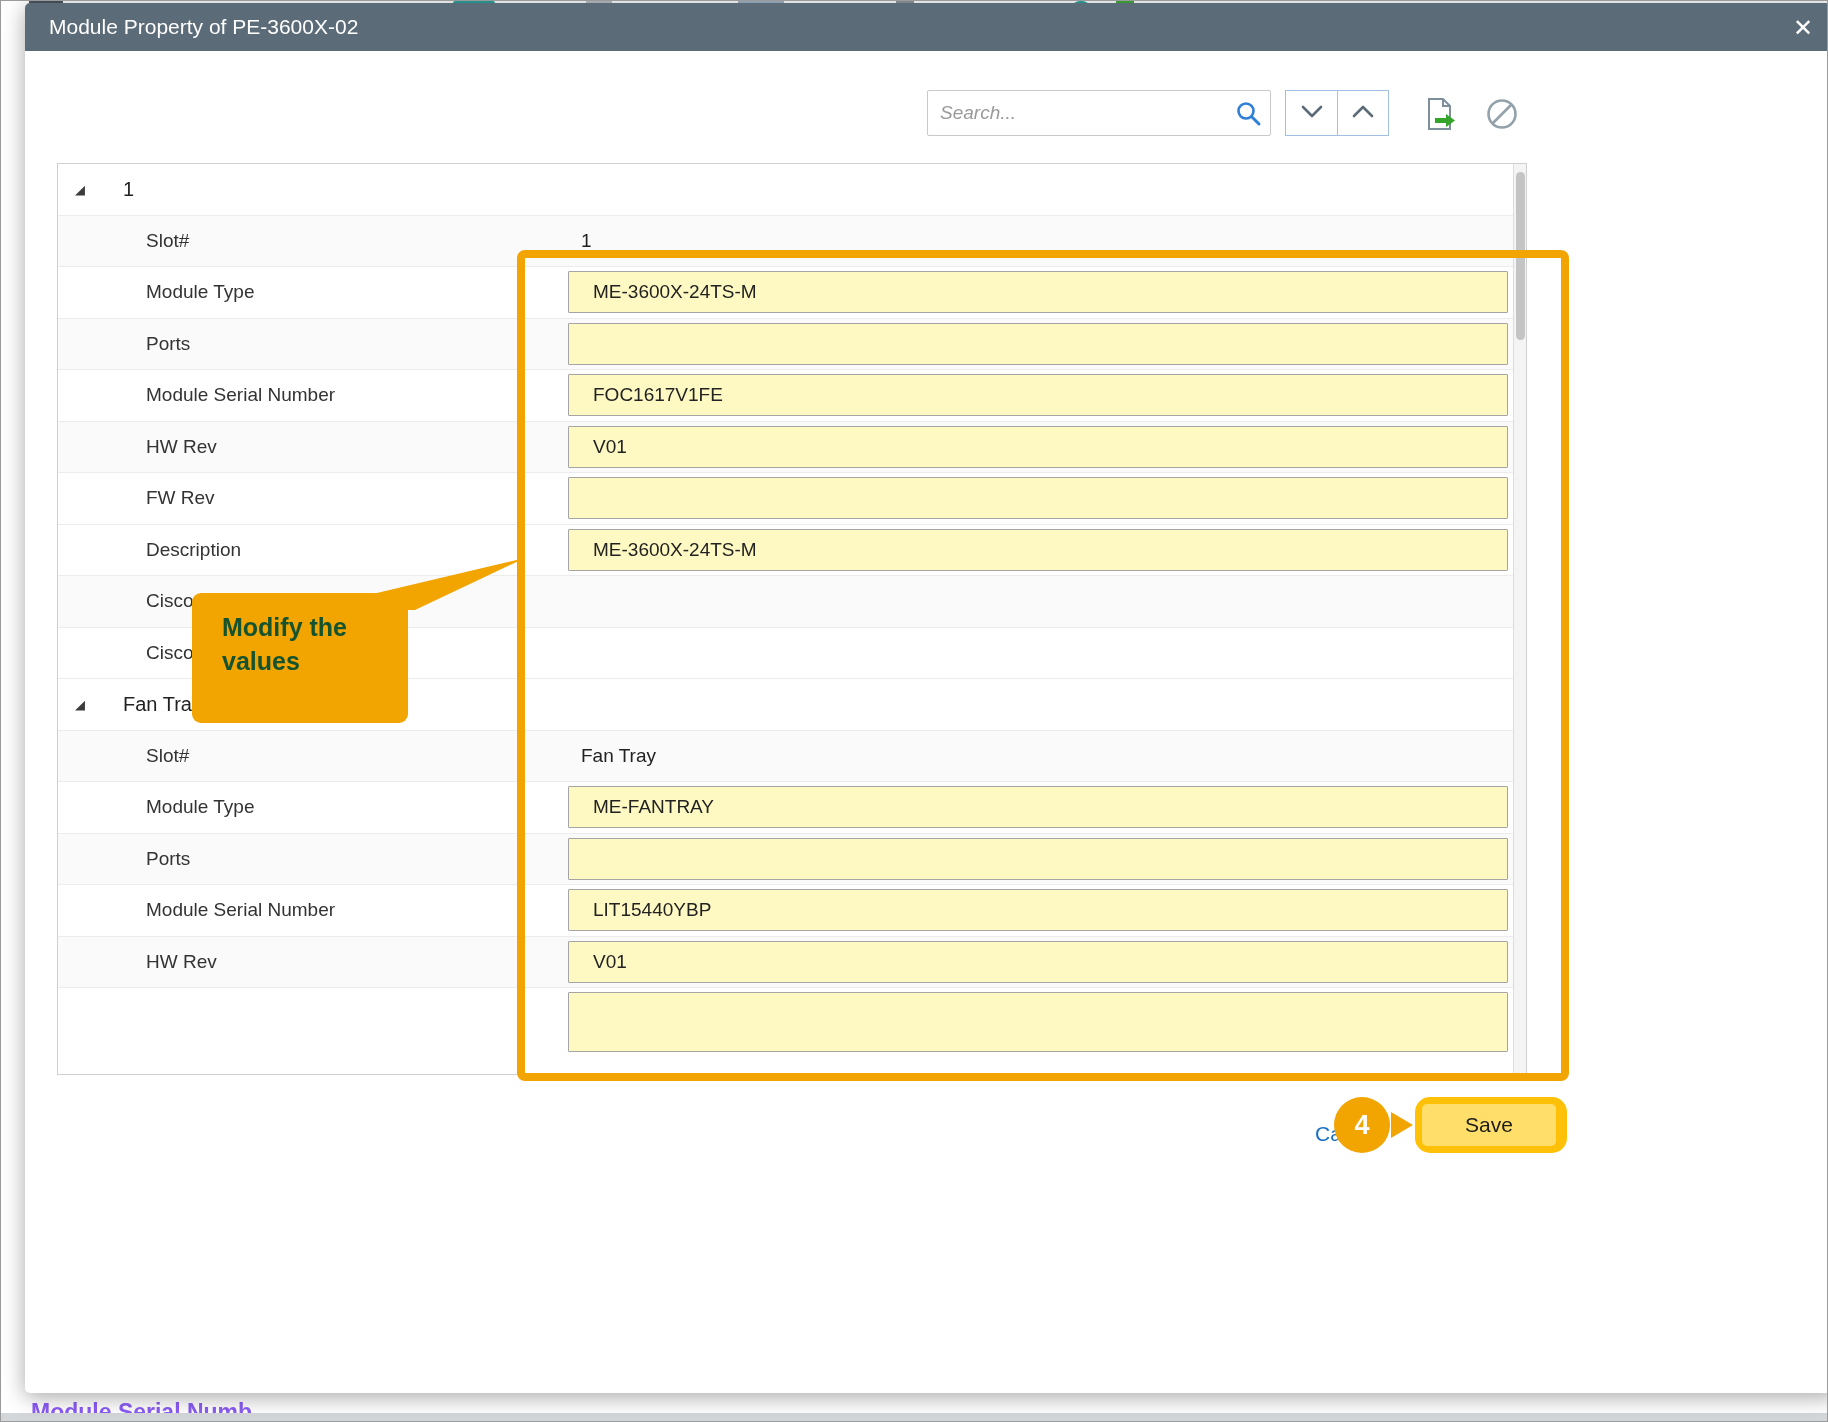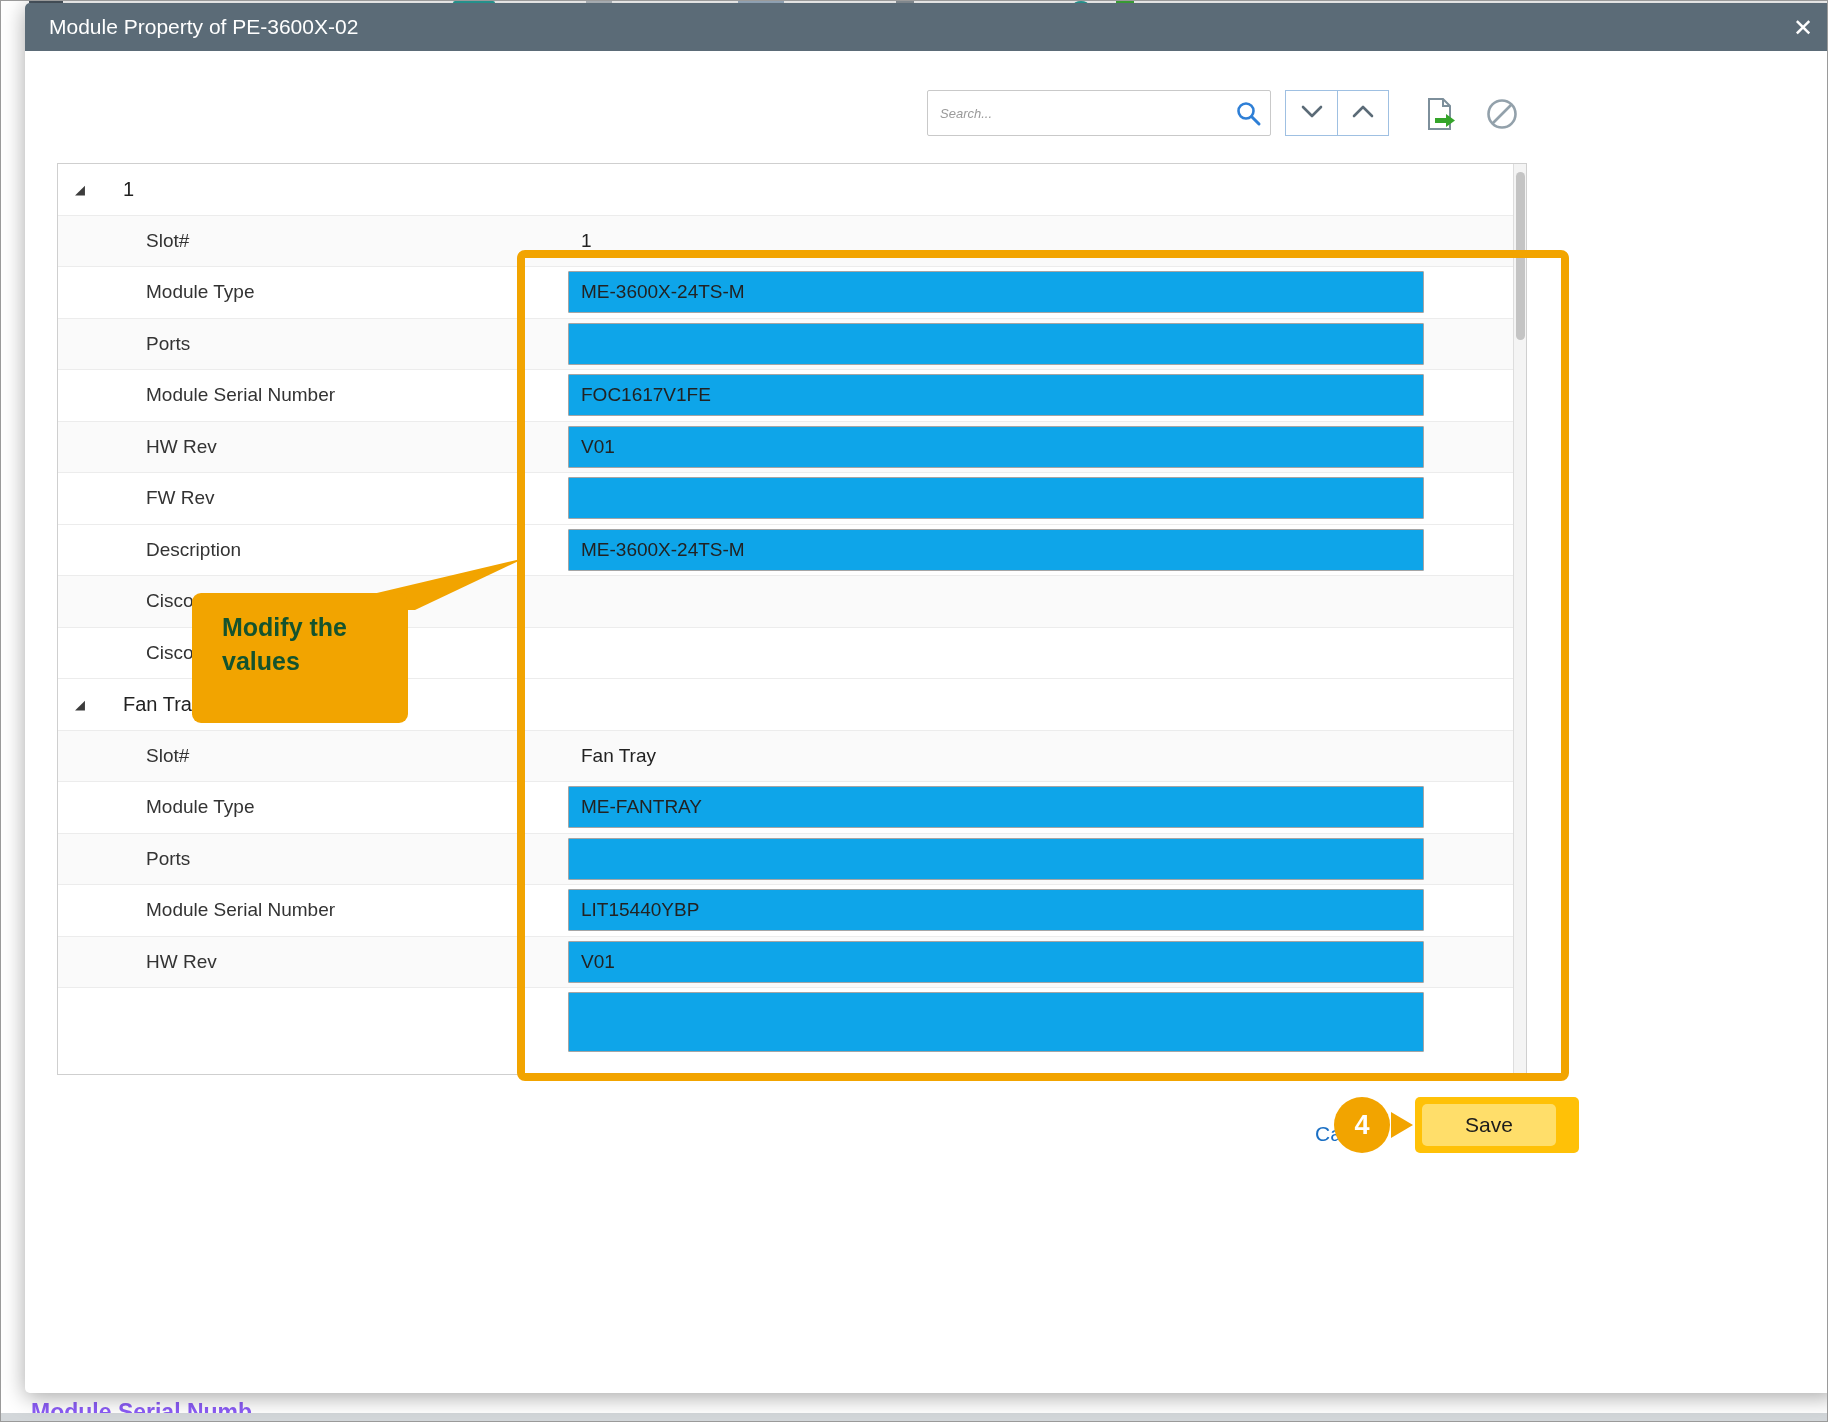--- a/index.html
+++ b/index.html
@@ -12,48 +12,48 @@
   #bottom-text{position:absolute;left:30px;top:1398px;font-size:23px;color:#8b5cf6;font-weight:700;z-index:1;white-space:nowrap;}
 
   
   #modal{position:absolute;left:8px;top:2px;width:1812px;height:1390px;background:#ffffff;border-radius:5px;box-shadow:0 4px 22px rgba(0,0,0,.35);z-index:3;margin-left:16px;}
   #modal-header{position:absolute;left:0;top:0;width:1812px;height:48px;background:#5b6b77;border-radius:5px 5px 0 0;}
   #modal-title{position:absolute;left:24px;top:0;line-height:48px;color:#ffffff;font-size:21px;}
   #close-btn{position:absolute;right:18px;top:9px;width:32px;height:32px;background:transparent;border:none;color:#ffffff;font-size:24px;line-height:30px;cursor:pointer;}
 
   
   #search-wrap{position:absolute;left:902px;top:87px;width:344px;height:46px;border:1px solid #c9c9c9;border-radius:2px;box-sizing:border-box;background:#fff;}
-  #search-input{position:absolute;left:0;top:0;width:300px;height:44px;border:none;outline:none;padding:0 12px;font-size:13px;font-style:italic;color:#555;font-family:"Liberation Sans",sans-serif;background:transparent;}
+  #search-input{position:absolute;left:0;top:0;width:300px;height:44px;border:none;outline:none;padding:0 12px;font-size:19px;font-style:italic;color:#555;font-family:"Liberation Sans",sans-serif;background:transparent;}
   #search-input::placeholder{color:#9a9a9a;font-style:italic;}
   #search-icon{position:absolute;right:8px;top:9px;}
   #chev-group{position:absolute;left:1260px;top:87px;width:104px;height:46px;border:1px solid #9fc0e2;box-sizing:border-box;display:flex;background:#fff;}
   .chev-btn{width:51px;height:44px;display:flex;align-items:center;justify-content:center;background:#fff;border:none;cursor:pointer;}
   #chev-up-btn{border-left:1px solid #9fc0e2;}
   #export-btn{position:absolute;left:1396px;top:92px;width:38px;height:38px;background:transparent;border:none;cursor:pointer;padding:0;}
   #clear-btn{position:absolute;left:1458px;top:92px;width:38px;height:38px;background:transparent;border:none;cursor:pointer;padding:0;}
 
   
   #grid{position:absolute;left:32px;top:160px;width:1470px;height:912px;border:1px solid #cfcfcf;box-sizing:border-box;overflow:hidden;background:#fff;}
   .row{position:relative;height:51.5px;border-bottom:1px solid #ececec;box-sizing:border-box;background:#fff;}
   .row.alt{background:#fafafa;}
   .row.partial{height:36px;border-bottom:none;}
   .tri{position:absolute;left:17px;top:50%;transform:translateY(-50%);font-size:13px;color:#3c3c3c;}
   .glabel{position:absolute;left:65px;top:50%;transform:translateY(-50%);font-size:20px;color:#222;}
   .rlabel{position:absolute;left:88px;top:50%;transform:translateY(-50%);font-size:19px;color:#333;white-space:nowrap;}
   .val-text{position:absolute;left:523px;top:50%;transform:translateY(-50%);font-size:19px;color:#222;}
-  .val-input{position:absolute;left:510px;top:4px;width:856px;height:42px;border:1px solid #a5a5a5;border-radius:1px;font-size:19px;padding:0 12px;color:#222;background:#0ea5e9;box-sizing:border-box;font-family:"Liberation Sans",sans-serif;outline:none;}
+  .val-input{position:absolute;left:510px;top:4px;width:940px;height:42px;border:1px solid #a5a5a5;border-radius:1px;font-size:19px;padding:0 24px;color:#222;background:#fef9c3;box-sizing:border-box;font-family:"Liberation Sans",sans-serif;outline:none;}
   .row.partial .val-input{height:60px;}
 
   
   #grid-scrollbar{position:absolute;right:0;top:0;width:13px;height:910px;background:#f4f4f4;border-left:1px solid #dddddd;box-sizing:border-box;}
   #grid-scroll-thumb{position:absolute;left:2px;top:8px;width:9px;height:168px;background:#c4c4c4;border-radius:5px;}
 
   
   #cancel-link{position:absolute;left:1284px;top:1118px;font-size:21px;color:#1a6fc4;background:none;border:none;cursor:pointer;z-index:4;font-family:"Liberation Sans",sans-serif;}
-  #save-highlight{position:absolute;left:1390px;top:1094px;width:164px;height:56px;background:#FFC107;border-radius:5px;z-index:4;}
+  #save-highlight{position:absolute;left:1390px;top:1094px;width:152px;height:56px;background:#FFC107;border-radius:15px;z-index:4;}
   #save-button{position:absolute;left:7px;top:7px;width:134px;height:42px;background:#FFDE6A;border:none;border-radius:5px;font-size:21px;color:#1c1c1c;cursor:pointer;font-family:"Liberation Sans",sans-serif;}
 
   
   #highlight-box{position:absolute;left:492px;top:247px;width:1052px;height:831px;border:8px solid #F2A400;border-radius:8px;box-sizing:border-box;z-index:5;pointer-events:none;}
   #callout{position:absolute;left:167px;top:590px;width:216px;height:130px;background:#F2A400;border-radius:9px;z-index:6;box-sizing:border-box;padding:18px 0 0 30px;}
   #callout-text{color:#14532d;font-size:25px;font-weight:700;line-height:1.35;width:150px;}
   #callout-tail{position:absolute;left:270px;top:545px;z-index:6;pointer-events:none;}
   #step-circle{position:absolute;left:1309px;top:1094px;width:56px;height:56px;background:#F2A400;border-radius:50%;z-index:8;display:flex;align-items:center;justify-content:center;}
   #step-number{color:#ffffff;font-size:27px;font-weight:700;}
   #step-arrow{position:absolute;left:1366px;top:1109px;width:0;height:0;border-top:13px solid transparent;border-bottom:13px solid transparent;border-left:22px solid #F2A400;z-index:8;}

